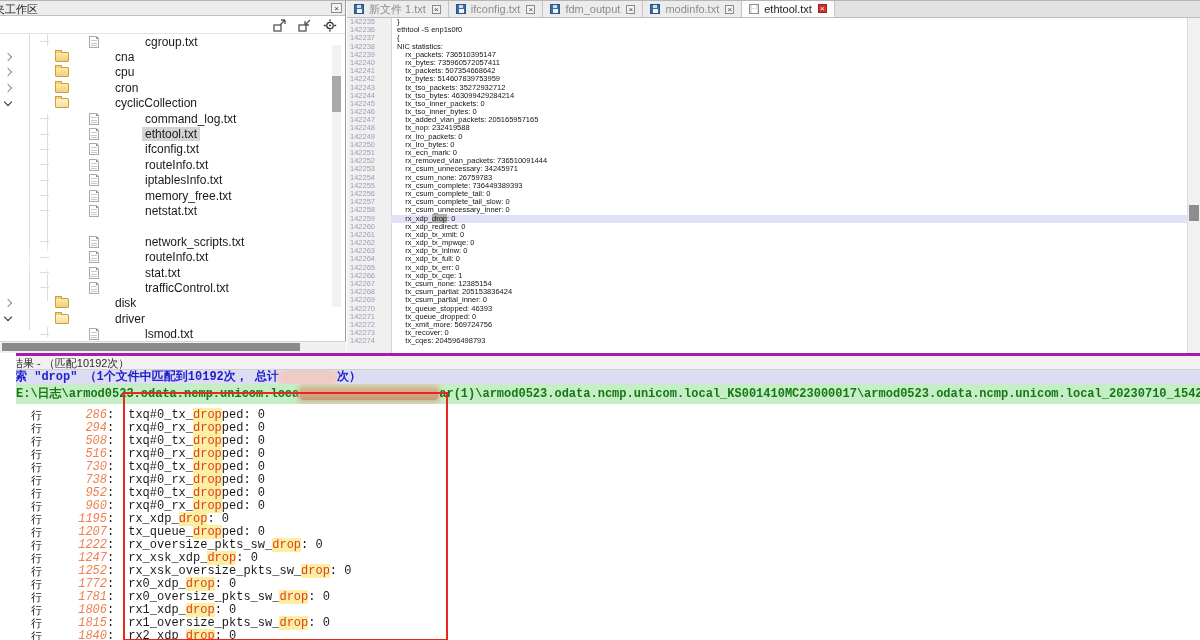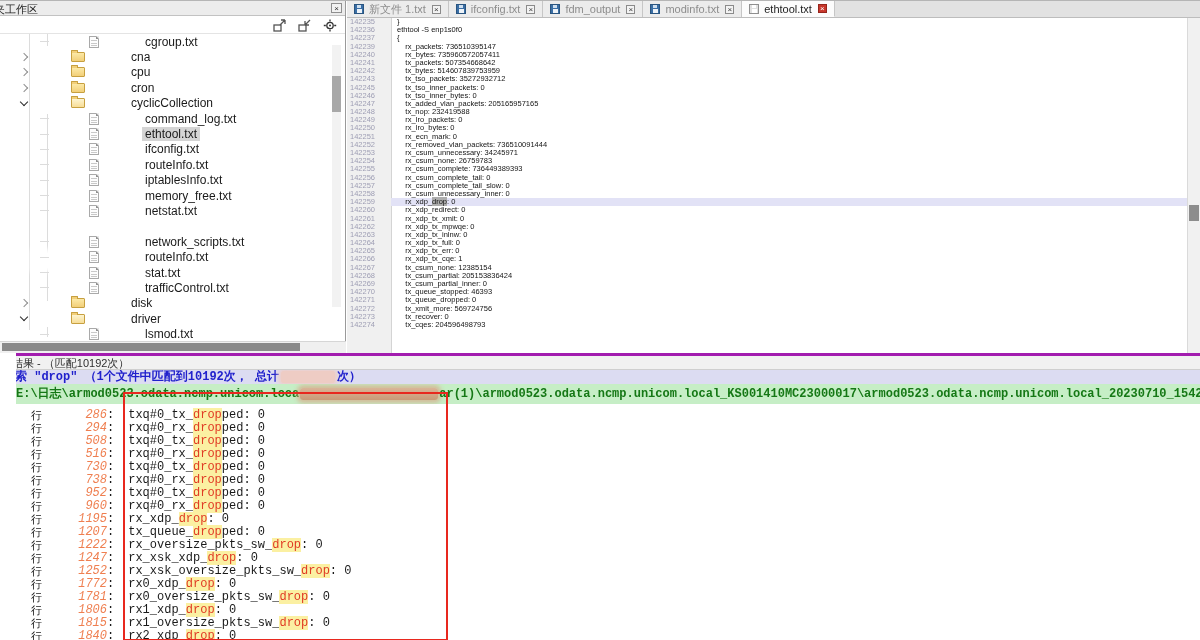--- a/index.html
+++ b/index.html
@@ -9,21 +9,21 @@
   .wpanel{position:absolute;left:0;top:0;width:346px;height:352px;border-right:1px solid #9a9a9a;box-sizing:border-box;background:#fff;}
   .wp-title{height:14px;background:#ececec;border-bottom:1px solid #c2c2c2;position:relative;overflow:hidden;}
   .wp-title-text{position:absolute;left:-6px;top:1px;font-size:11px;color:#222;white-space:nowrap;}
   .panel-close{position:absolute;right:3px;top:2px;width:11px;height:10px;border:1px solid #8f8f8f;background:#f2f2f2;font-size:8px;line-height:9px;text-align:center;color:#333;box-sizing:border-box;}
   .panel-close::before{content:'×';}
   .wp-toolbar{height:17px;display:flex;justify-content:flex-end;align-items:center;gap:11px;padding-right:8px;border-bottom:1px solid #e4e4e4;}
   .tool-ic{width:14px;height:13px;display:inline-block;}
   .tree{position:relative;height:306px;overflow:hidden;}
   .guide{position:absolute;width:1px;background:#dcdcdc;}
   .trow{height:15.4px;display:flex;align-items:center;font-size:12px;color:#1a1a1a;white-space:nowrap;position:relative;gap:38px;}
-  .trow.lvl1{padding-left:20px;}
+  .trow.lvl1{padding-left:4px;}
   .trow.lvl2{padding-left:40px;}
   .stub{width:9px;height:1px;background:#dcdcdc;margin-right:2px;flex:0 0 auto;}
   .chev{width:5px;height:5px;border-right:1.5px solid #8f8f8f;border-bottom:1.5px solid #8f8f8f;transform:rotate(-45deg);margin:0 6px 0 1px;flex:0 0 auto;}
   .trow.expanded .chev{border-color:#2b2b2b;transform:rotate(45deg);margin-top:-3px;}
   .ic-folder{width:14px;height:10px;background:linear-gradient(#fce9a6,#f2cf79);border:1px solid #c7a040;border-radius:1px;position:relative;margin-right:5px;flex:0 0 auto;box-sizing:border-box;}
   .ic-folder::before{content:'';position:absolute;top:-3px;left:-1px;width:5px;height:2px;background:#f2cf79;border:1px solid #c7a040;border-bottom:none;border-radius:1px 1px 0 0;}
   .trow.expanded .ic-folder,.trow.open .ic-folder{background:linear-gradient(#fdf4d0,#f7dd97);}
   .ic-file{width:10px;height:12px;background:#fdfdfd;border:1px solid #a9a9a9;margin-right:5px;position:relative;flex:0 0 auto;box-sizing:border-box;}
   .ic-file::after{content:'';position:absolute;left:1px;right:1px;top:3px;height:6px;background:repeating-linear-gradient(to bottom,#c9c9c9 0 1px,transparent 1px 2.6px);}
   .ic-file::before{content:'';position:absolute;right:-1px;top:-1px;border-style:solid;border-width:0 3px 3px 0;border-color:transparent #e9e9e9 #8f8f8f transparent;}
@@ -258,38 +258,46 @@
           </div>
           <div class="cline">
             <span class="lnum">142236</span>
             <span class="ltext">ethtool -S enp1s0f0</span>
           </div>
           <div class="cline">
             <span class="lnum">142237</span>
             <span class="ltext">{</span>
           </div>
           <div class="cline">
+            <span class="lnum">142238</span>
+            <span class="ltext">NIC statistics:</span>
+          </div>
+          <div class="cline">
             <span class="lnum">142239</span>
             <span class="ltext">    rx_packets: 736510395147</span>
           </div>
           <div class="cline">
             <span class="lnum">142240</span>
             <span class="ltext">    rx_bytes: 735960572057411</span>
           </div>
           <div class="cline">
             <span class="lnum">142241</span>
             <span class="ltext">    tx_packets: 507354668642</span>
           </div>
           <div class="cline">
             <span class="lnum">142242</span>
             <span class="ltext">    tx_bytes: 514607839753959</span>
           </div>
           <div class="cline">
             <span class="lnum">142243</span>
             <span class="ltext">    tx_tso_packets: 35272932712</span>
+          </div>
+          <div class="cline">
+            <span class="lnum">142244</span>
+            <span class="ltext">    tx_tso_bytes: 463099429284214</span>
           </div>
           <div class="cline">
             <span class="lnum">142245</span>
             <span class="ltext">    tx_tso_inner_packets: 0</span>
           </div>
           <div class="cline">
             <span class="lnum">142246</span>
             <span class="ltext">    tx_tso_inner_bytes: 0</span>
           </div>
           <div class="cline">

